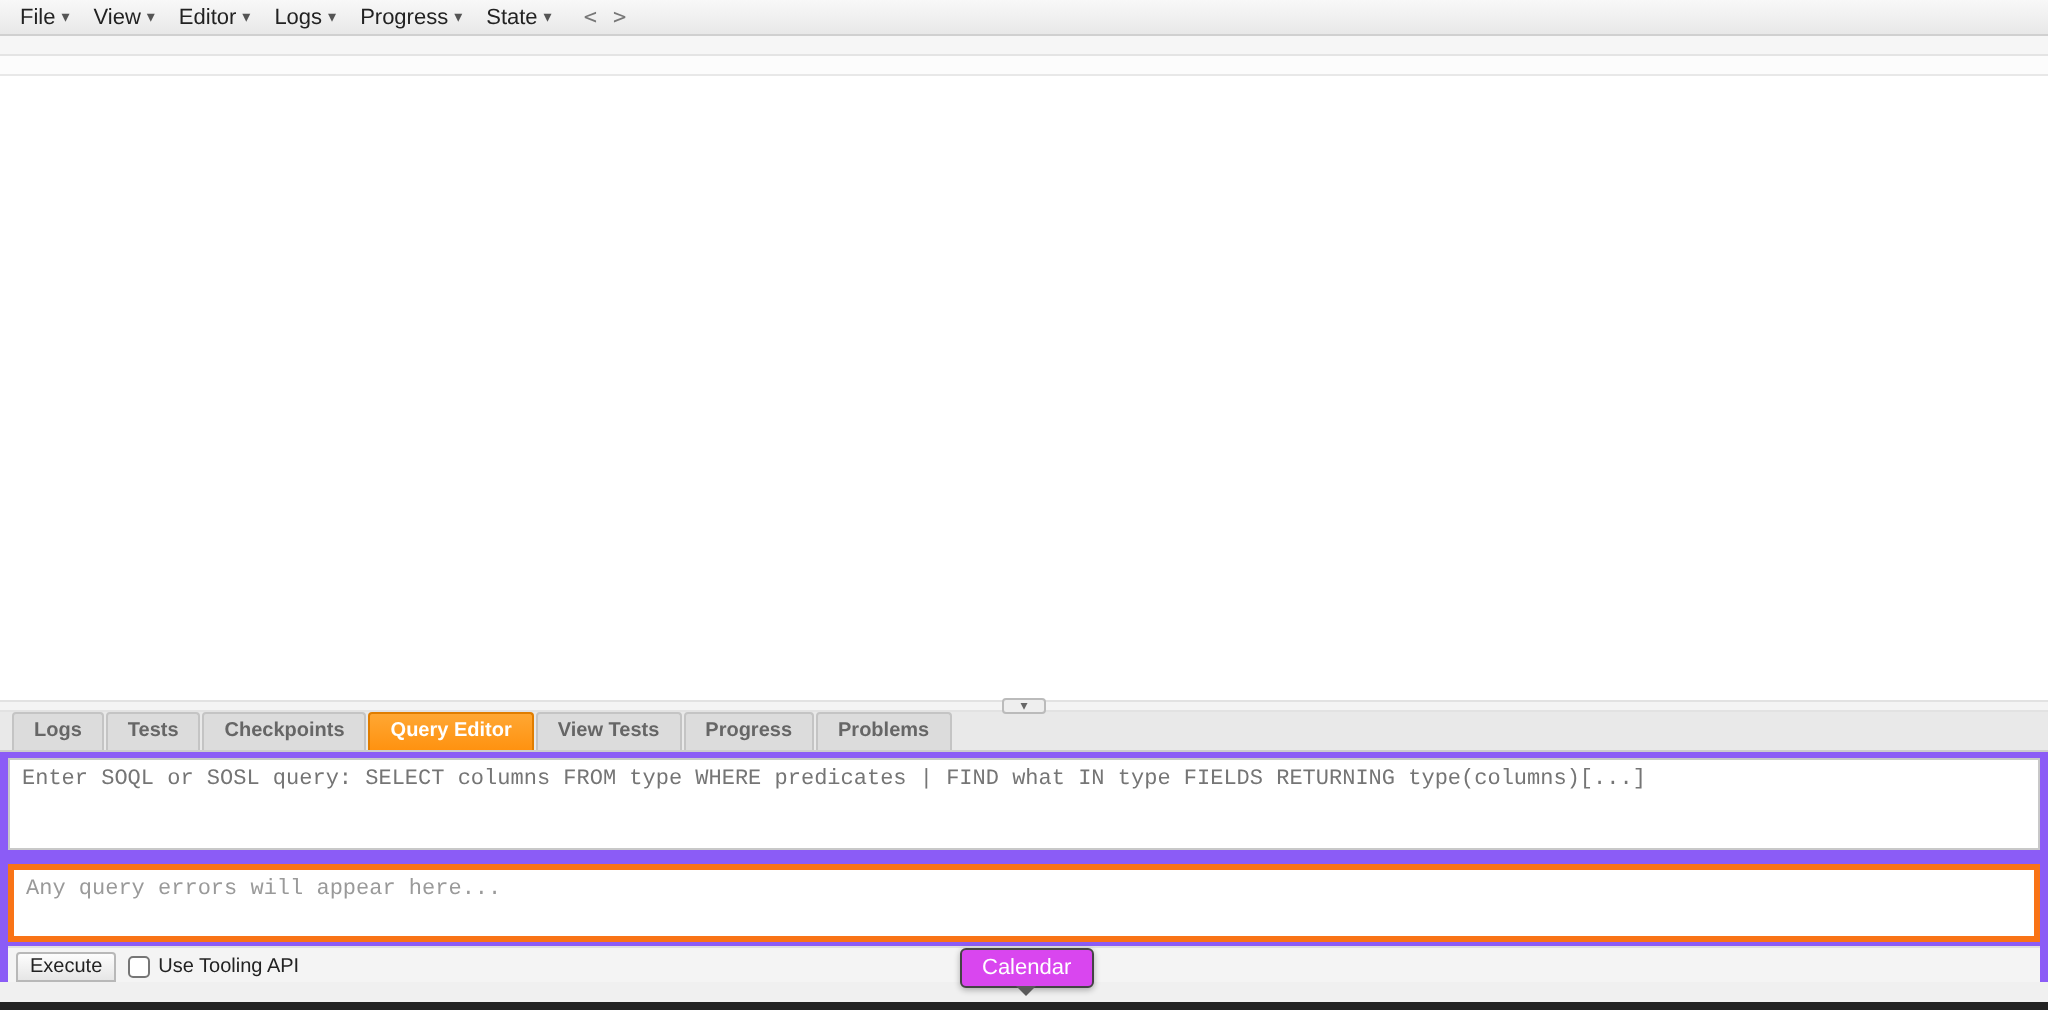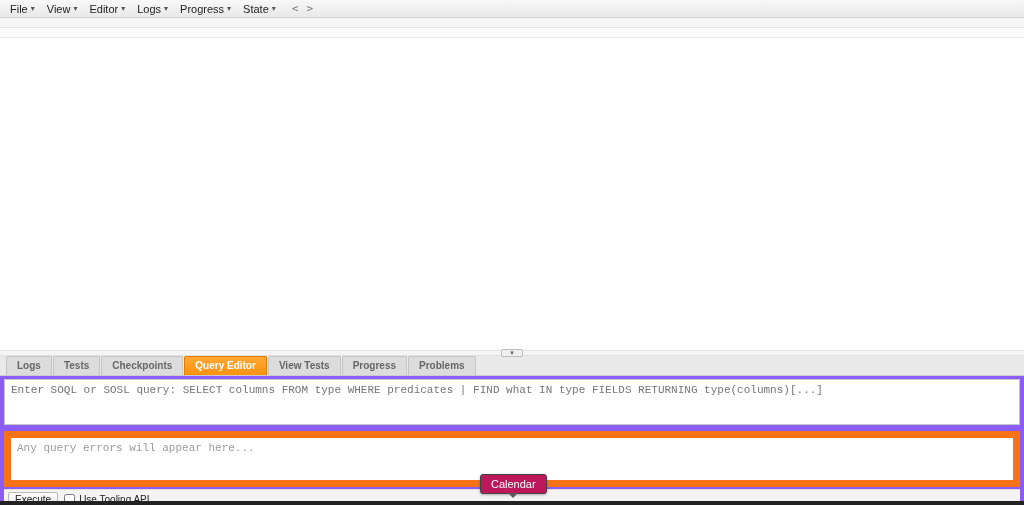--- a/index.html
+++ b/index.html
@@ -112,23 +112,23 @@
     background: #fff;
     font-family: "Courier New", monospace;
     font-size: 11px;
     color: #9a9a9a;
     padding: 4px 6px;
     resize: none;
     outline: none;
   }
   .errors-box {
     width: 100%;
-    height: 56px;
+    height: 39px;
     margin-top: 4px;
-    border: 7px solid #f97316;
+    border: 3px solid #f97316;
     background: #fff;
     font-family: "Courier New", monospace;
     font-size: 11px;
     color: #9a9a9a;
     padding: 4px 6px;
     overflow: hidden;
   }
   .action-row {
     height: 18px;
     padding: 2px 4px 0 4px;
@@ -157,21 +157,21 @@
   }
   .chk {
     width: 11px;
     height: 11px;
     margin-right: 4px;
   }
   .tooltip {
     position: absolute;
     left: 480px;
     top: 474px;
-    background: #be185d;
+    background: #d946ef;
     color: #fff;
     font-size: 11px;
     padding: 3px 10px;
     border-radius: 3px;
     border: 1px solid #444;
     box-shadow: 0 1px 3px rgba(0,0,0,0.3);
   }
   .tooltip::after {
     content: "";
     position: absolute;

